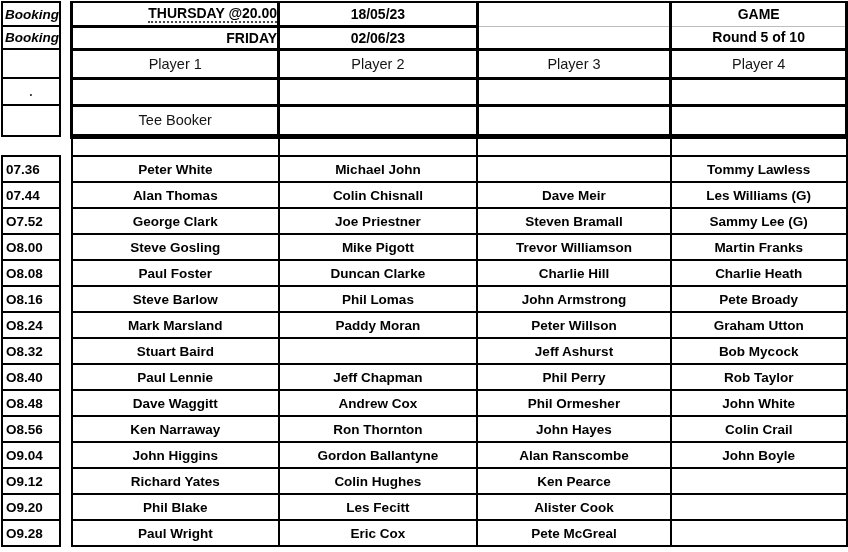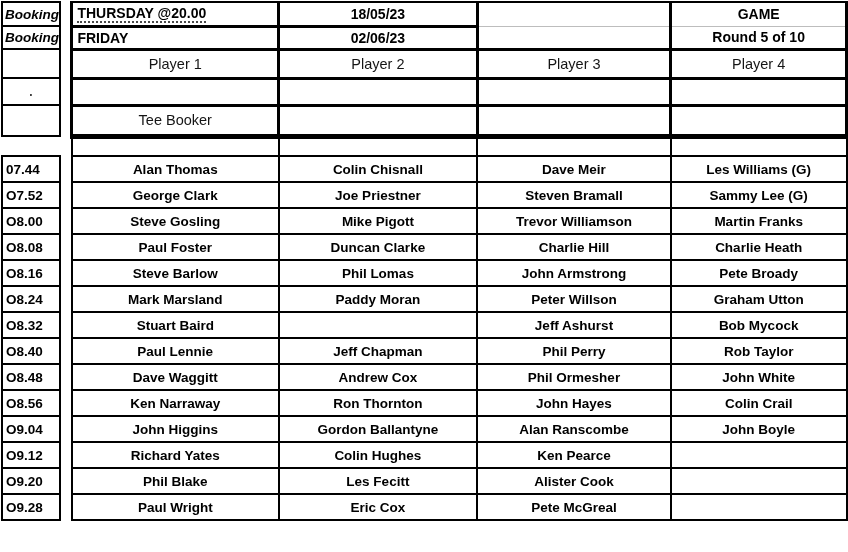--- a/index.html
+++ b/index.html
@@ -22,21 +22,21 @@
   .sp  {border:2px solid #000;}                 
   .nb  {border:none;}
 
   
   tr.r1{height:24px;} tr.r2{height:23px;} tr.r3{height:29px;}
   tr.r4{height:27px;} tr.r5{height:31px;} tr.rsep{height:20px;}
   tr.rt{height:26px;}
 
   
   .booking{font-weight:bold;font-size:13.5px;padding-left:2px;text-align:left;font-style:italic;}
-  .day {font-weight:bold;font-size:14px;text-align:left;padding-left:4px;margin-left:20px;}
+  .day {font-weight:bold;font-size:14px;text-align:right;padding-left:4px;margin-left:20px;}
   .ctr {font-weight:bold;font-size:14px;text-align:center;}
   .reg {font-weight:400;font-size:14.5px;text-align:center;color:#151515;}
   .dotc{font-weight:bold;font-size:12px;text-align:center;color:#333;}
   .tcell{border:2px solid #000;font-weight:bold;font-size:13.5px;text-align:left;padding-left:3px;}
   .ncell{border:2px solid #000;font-weight:bold;font-size:13.5px;text-align:center;}
   .dotted{border-bottom:2px dotted #4a4a4a;display:inline-block;line-height:1.1;}
 </style>
 </head>
 <body>
 
@@ -95,20 +95,28 @@
   <tr class="rsep">
     <td class="nb"></td>
     <td class="gapc"></td>
     <td class="sp"></td>
     <td class="sp"></td>
     <td class="sp"></td>
     <td class="sp"></td>
   </tr>
 
   <tr class="rt">
+    <td class="tcell">07.36</td>
+    <td class="gapc"></td>
+    <td class="ncell">Peter White</td>
+    <td class="ncell">Michael John</td>
+    <td class="ncell"></td>
+    <td class="ncell">Tommy Lawless</td>
+  </tr>
+  <tr class="rt">
     <td class="tcell">07.44</td>
     <td class="gapc"></td>
     <td class="ncell">Alan Thomas</td>
     <td class="ncell">Colin Chisnall</td>
     <td class="ncell">Dave Meir</td>
     <td class="ncell">Les Williams (G)</td>
   </tr>
   <tr class="rt">
     <td class="tcell">O7.52</td>
     <td class="gapc"></td>

